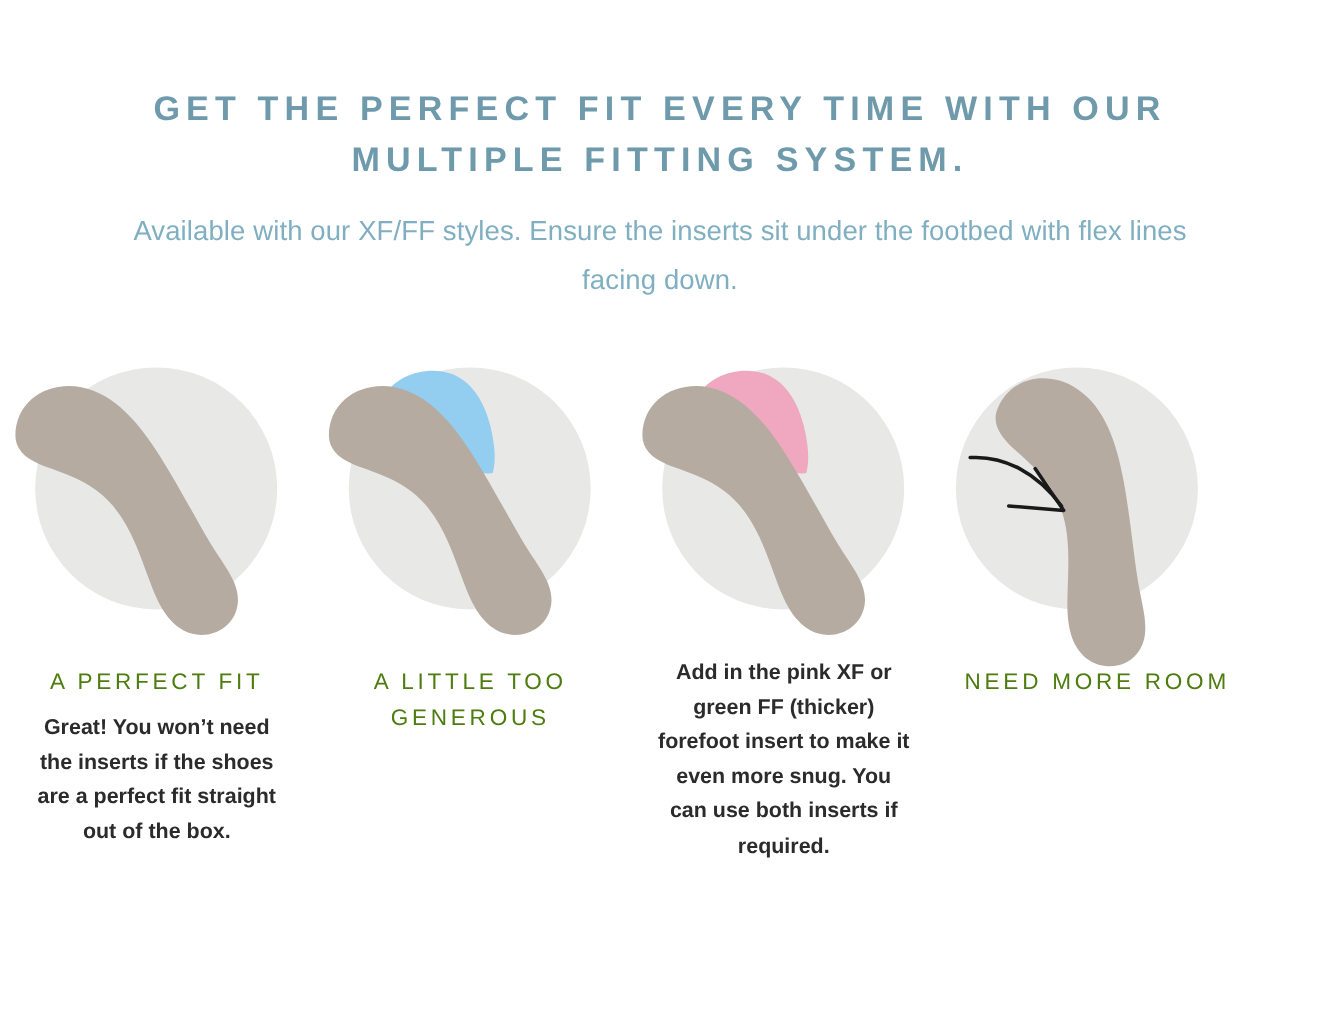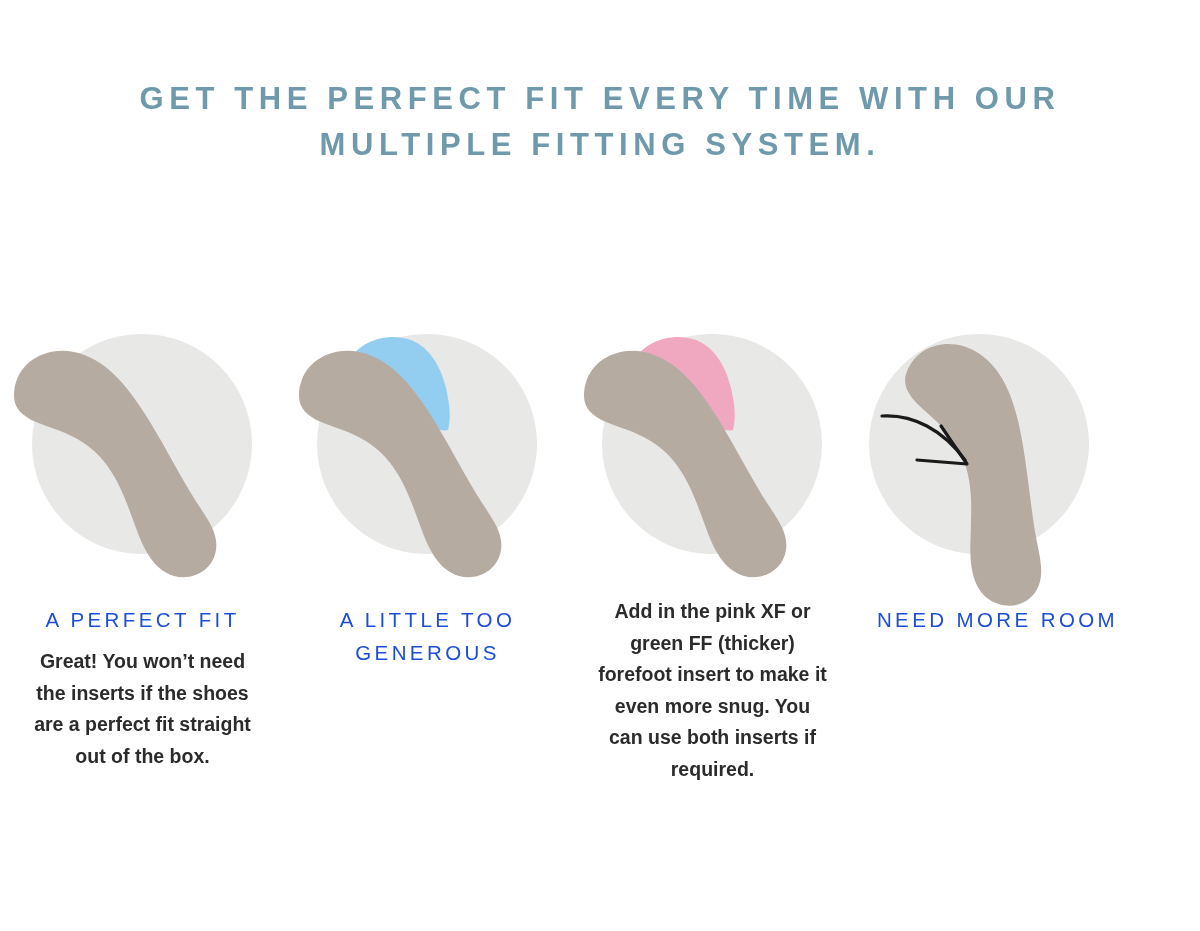--- a/index.html
+++ b/index.html
@@ -72,21 +72,21 @@
     position: relative;
   }
   .illustration svg {
     display: block;
     width: 285px;
     height: 268px;
     overflow: visible;
   }
 
   .col-title {
-    color: #1d4ed8;
+    color: #4d7c0f;
     font-size: 20.5px;
     font-weight: 400;
     letter-spacing: 3.4px;
     line-height: 33px;
     text-transform: uppercase;
     text-align: center;
     margin-top: 17px;
     max-width: 255px;
   }
   .col-body {
@@ -99,20 +99,21 @@
     max-width: 232px;
   }
 </style>
 </head>
 <body>
 
 <div class="page">
 
   <div class="header">
     <h1 class="headline">Get the perfect fit every time with our multiple fitting system.</h1>
+    <p class="subhead">Available with our XF/FF styles. Ensure the inserts sit under the footbed with flex lines facing down.</p>
   </div>
 
   <div class="columns">
 
     <div class="col">
       <div class="illustration">
         <svg viewBox="0 0 285 268" xmlns="http://www.w3.org/2000/svg">
           <circle cx="142" cy="126" r="110" fill="#E8E8E7"></circle>
           <path fill="#B6ABA0" d="M14 78
                    C14 46, 44 28, 74 34

